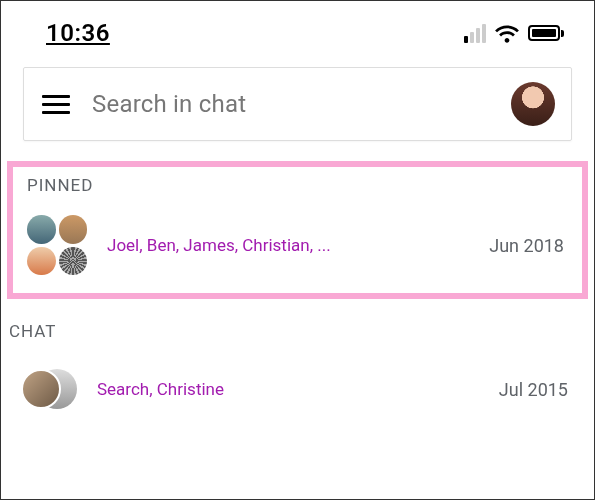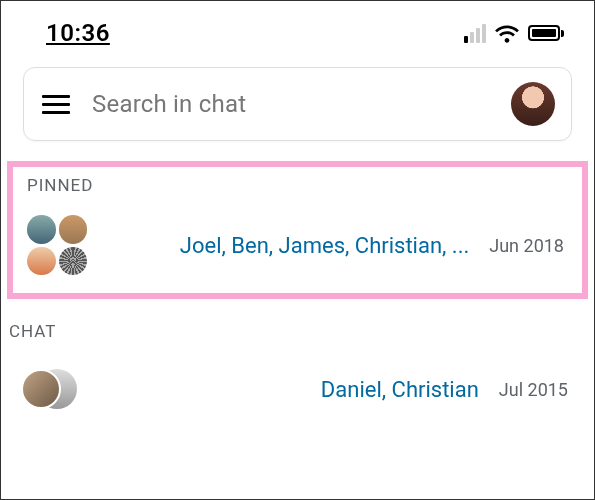--- a/index.html
+++ b/index.html
@@ -33,21 +33,21 @@
     .signal-bars .b1{height:7px}.signal-bars .b2{height:11px}.signal-bars .b3{height:15px}.signal-bars .b4{height:19px}
     .wifi svg { width: 26px; height: 20px; display:block; }
     .battery { display:flex; align-items:center; }
     .battery-body { width: 32px; height: 16px; border: 2px solid #000; border-radius: 4px; padding: 2px; }
     .battery-fill { background:#000; height:100%; width:100%; border-radius:1px; }
     .battery-tip { width:3px; height:7px; background:#000; border-radius:0 2px 2px 0; margin-left:1px; }
 
     .search-container { padding: 10px 22px 18px; }
     .search-bar {
       display:flex; align-items:center;
-      border:1px solid #ddd; border-radius:12px;
+      border:1px solid #ddd; border-radius:2px;
       padding:14px 16px 14px 18px;
       box-shadow: 0 1px 2px rgba(0,0,0,0.04);
       gap: 22px;
     }
     .hamburger { width:28px; display:flex; flex-direction:column; gap:5px; }
     .hamburger span { height:3px; background:#000; border-radius:1px; }
     .search-placeholder { flex:1; font-size:24px; color:#777; letter-spacing:0.2px; }
     .avatar-me {
       width:44px; height:44px; border-radius:50%;
       background: radial-gradient(circle at 50% 35%, #f2c9b0 30%, transparent 31%),
@@ -78,21 +78,21 @@
       width:60px; height:60px; display:grid;
       grid-template-columns:1fr 1fr; grid-template-rows:1fr 1fr; gap:3px;
       flex-shrink:0;
     }
     .avatar-grid > div { border-radius:50%; }
     .av1{background:linear-gradient(#8aa,#467);} 
     .av2{background:linear-gradient(#c96,#975);} 
     .av3{background:linear-gradient(#eca,#d87a4a);} 
     .av4{background:repeating-conic-gradient(#555 0 8deg,#aaa 8deg 16deg);}
 
-    .chat-title { flex:1; font-size:22px; color:#0369a1; white-space:nowrap; overflow:hidden; text-overflow:ellipsis;text-align:right; }
+    .chat-title { flex:1; font-size:17px; color:#a21caf; white-space:nowrap; overflow:hidden; text-overflow:ellipsis; }
     .chat-date { font-size:18px; color:#5f6368; }
 
     .avatar-pair {
       width:56px; height:56px; position:relative; flex-shrink:0;
     }
     .avatar-pair .c1, .avatar-pair .c2 {
       width:40px; height:40px; border-radius:50%; position:absolute;
     }
     .avatar-pair .c1 { left:0; top:8px; background:linear-gradient(135deg,#bfa284,#6e5a46); z-index:2; border:2px solid #fff;}
     .avatar-pair .c2 { right:0; top:8px; background:linear-gradient(#ddd,#999); }
@@ -148,15 +148,15 @@
     <div class="chat-date">Jun 2018</div>
   </div>
 </div>
 
 <div class="section-header outer">CHAT</div>
 <div class="chat-row outer">
   <div class="avatar-pair">
     <div class="c2"></div>
       <div class="c1"></div>
   </div>
-  <div class="chat-title">Daniel, Christian</div>
+  <div class="chat-title">Search, Christine</div>
   <div class="chat-date">Jul 2015</div>
 </div>
 
 </body></html>

